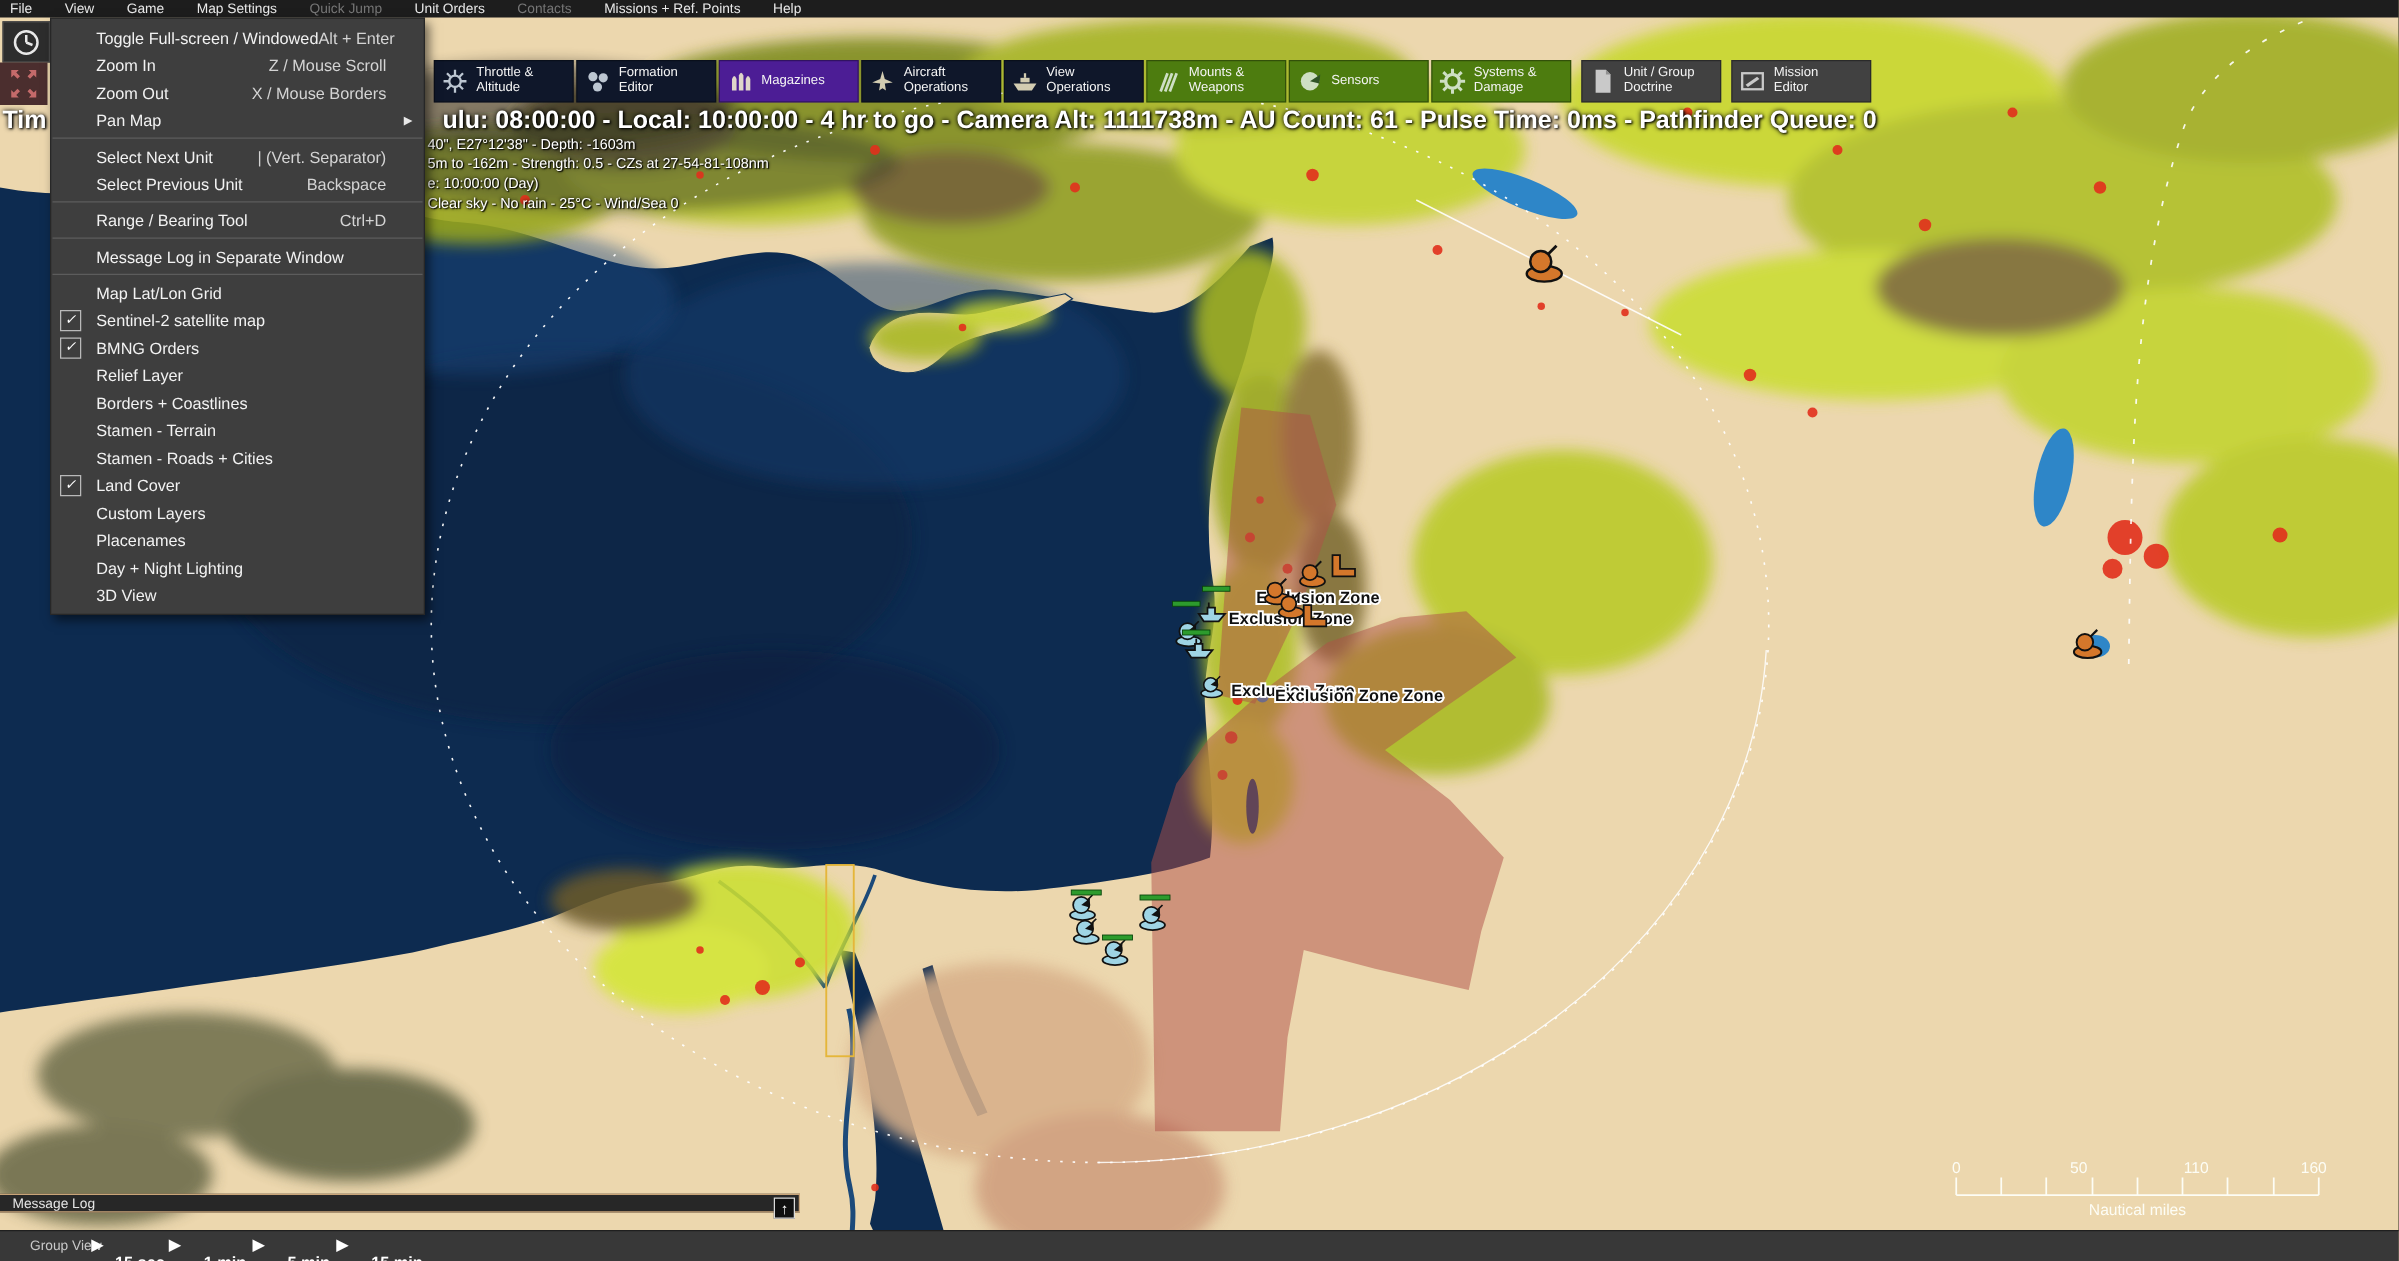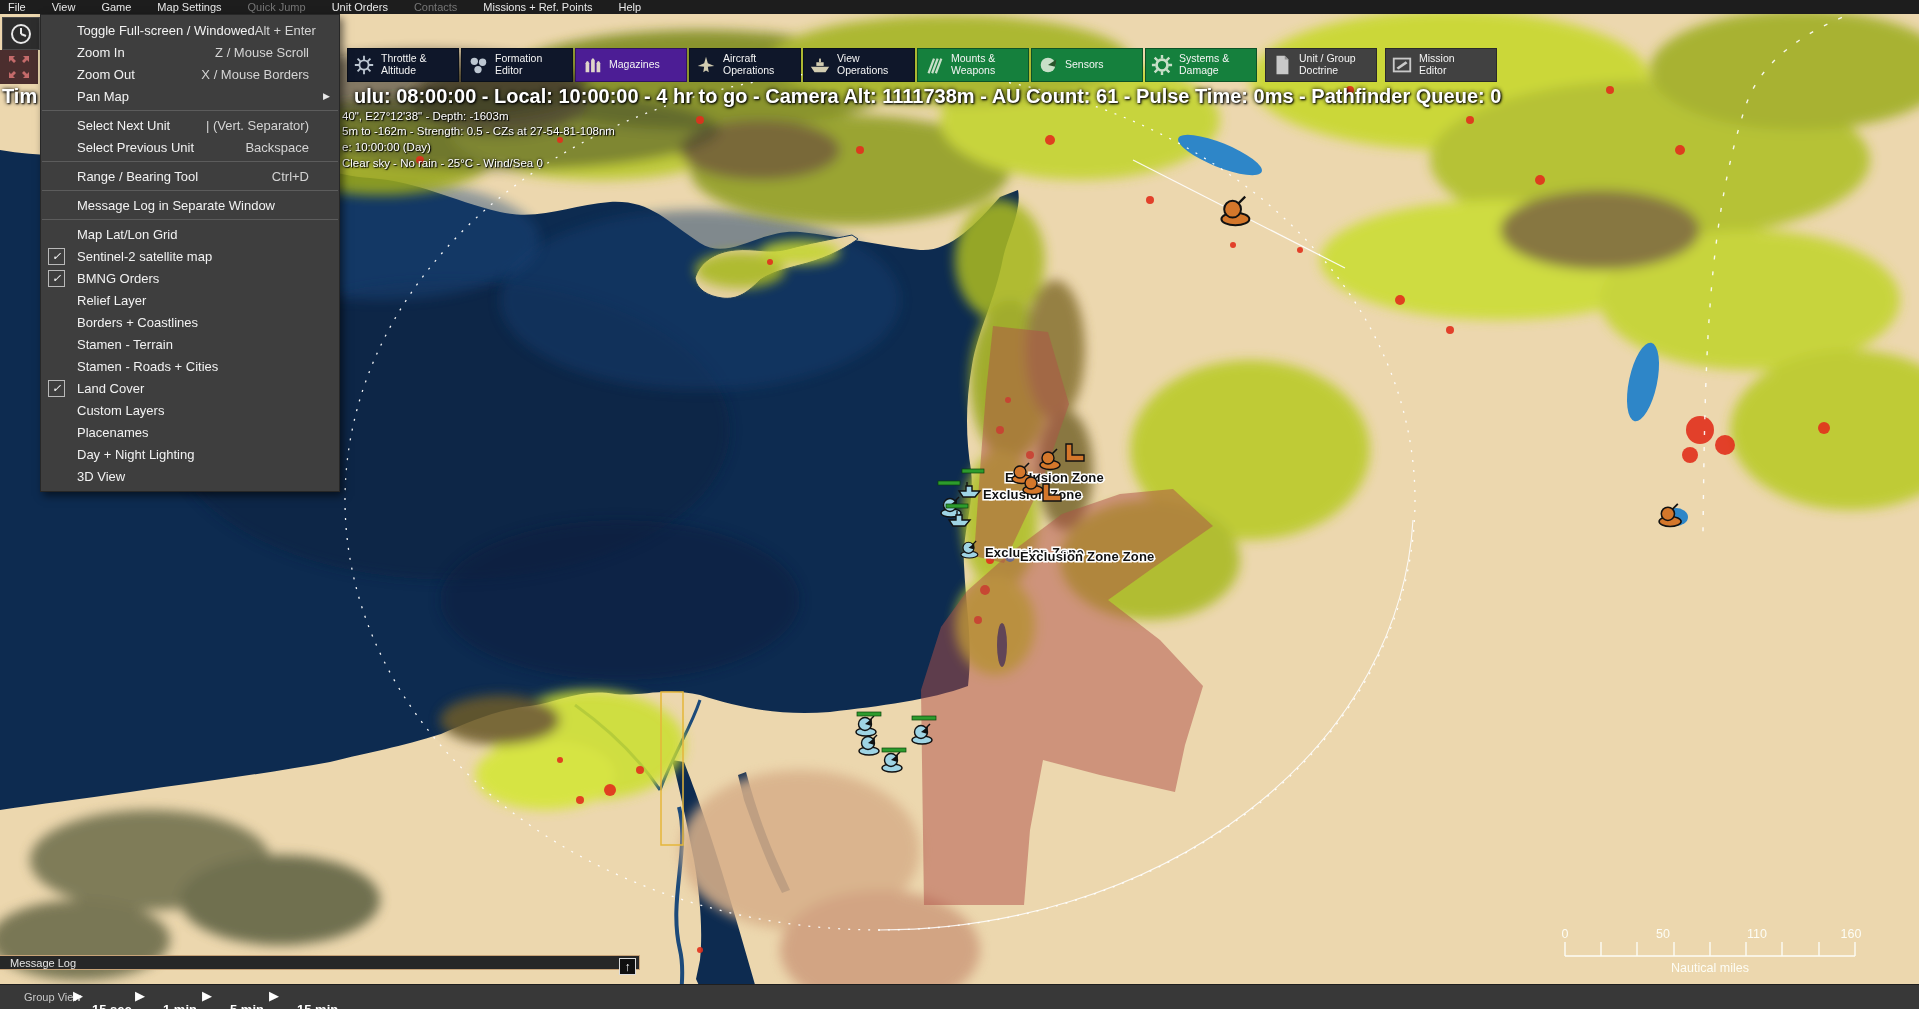--- a/index.html
+++ b/index.html
@@ -45,21 +45,21 @@
 
   
   .toolbar{position:absolute;left:347px;top:48px;display:flex;gap:2px;z-index:50;}
   .tb{width:112px;height:34px;display:flex;align-items:center;gap:4px;padding:0 3px;
       box-sizing:border-box;border:1px solid rgba(0,0,0,.35);}
   .tb .ic{width:26px;flex:none;display:flex;justify-content:center;opacity:.9;}
   .tb .lbl{font-size:10.5px;line-height:1.12;color:#f4f4f4;}
   .tb.blue{background:#0f172a;}
   .tb.gold{background:#4c1d95;}
   .tb.olive{background:#0f172a;}
-  .tb.green{background:#15803d;}
+  .tb.green{background:#4d7c0f;}
   .tb.dark{background:#414141;margin-left:6px;}
 
   
   .status-frag,.status-big{position:absolute;top:85px;font-size:20px;font-weight:600;color:#fff;
       white-space:nowrap;z-index:40;text-shadow:0 0 4px #000,1px 1px 2px #000;}
   .status-frag{left:2px;} .status-big{left:354px;}
   .info-line{position:absolute;left:342px;font-size:11.5px;color:#fff;white-space:nowrap;z-index:40;
       text-shadow:0 0 3px #000,1px 1px 1px #000;}
   #il1{top:110px;} #il2{top:125px;} #il3{top:141px;} #il4{top:157px;}
 

